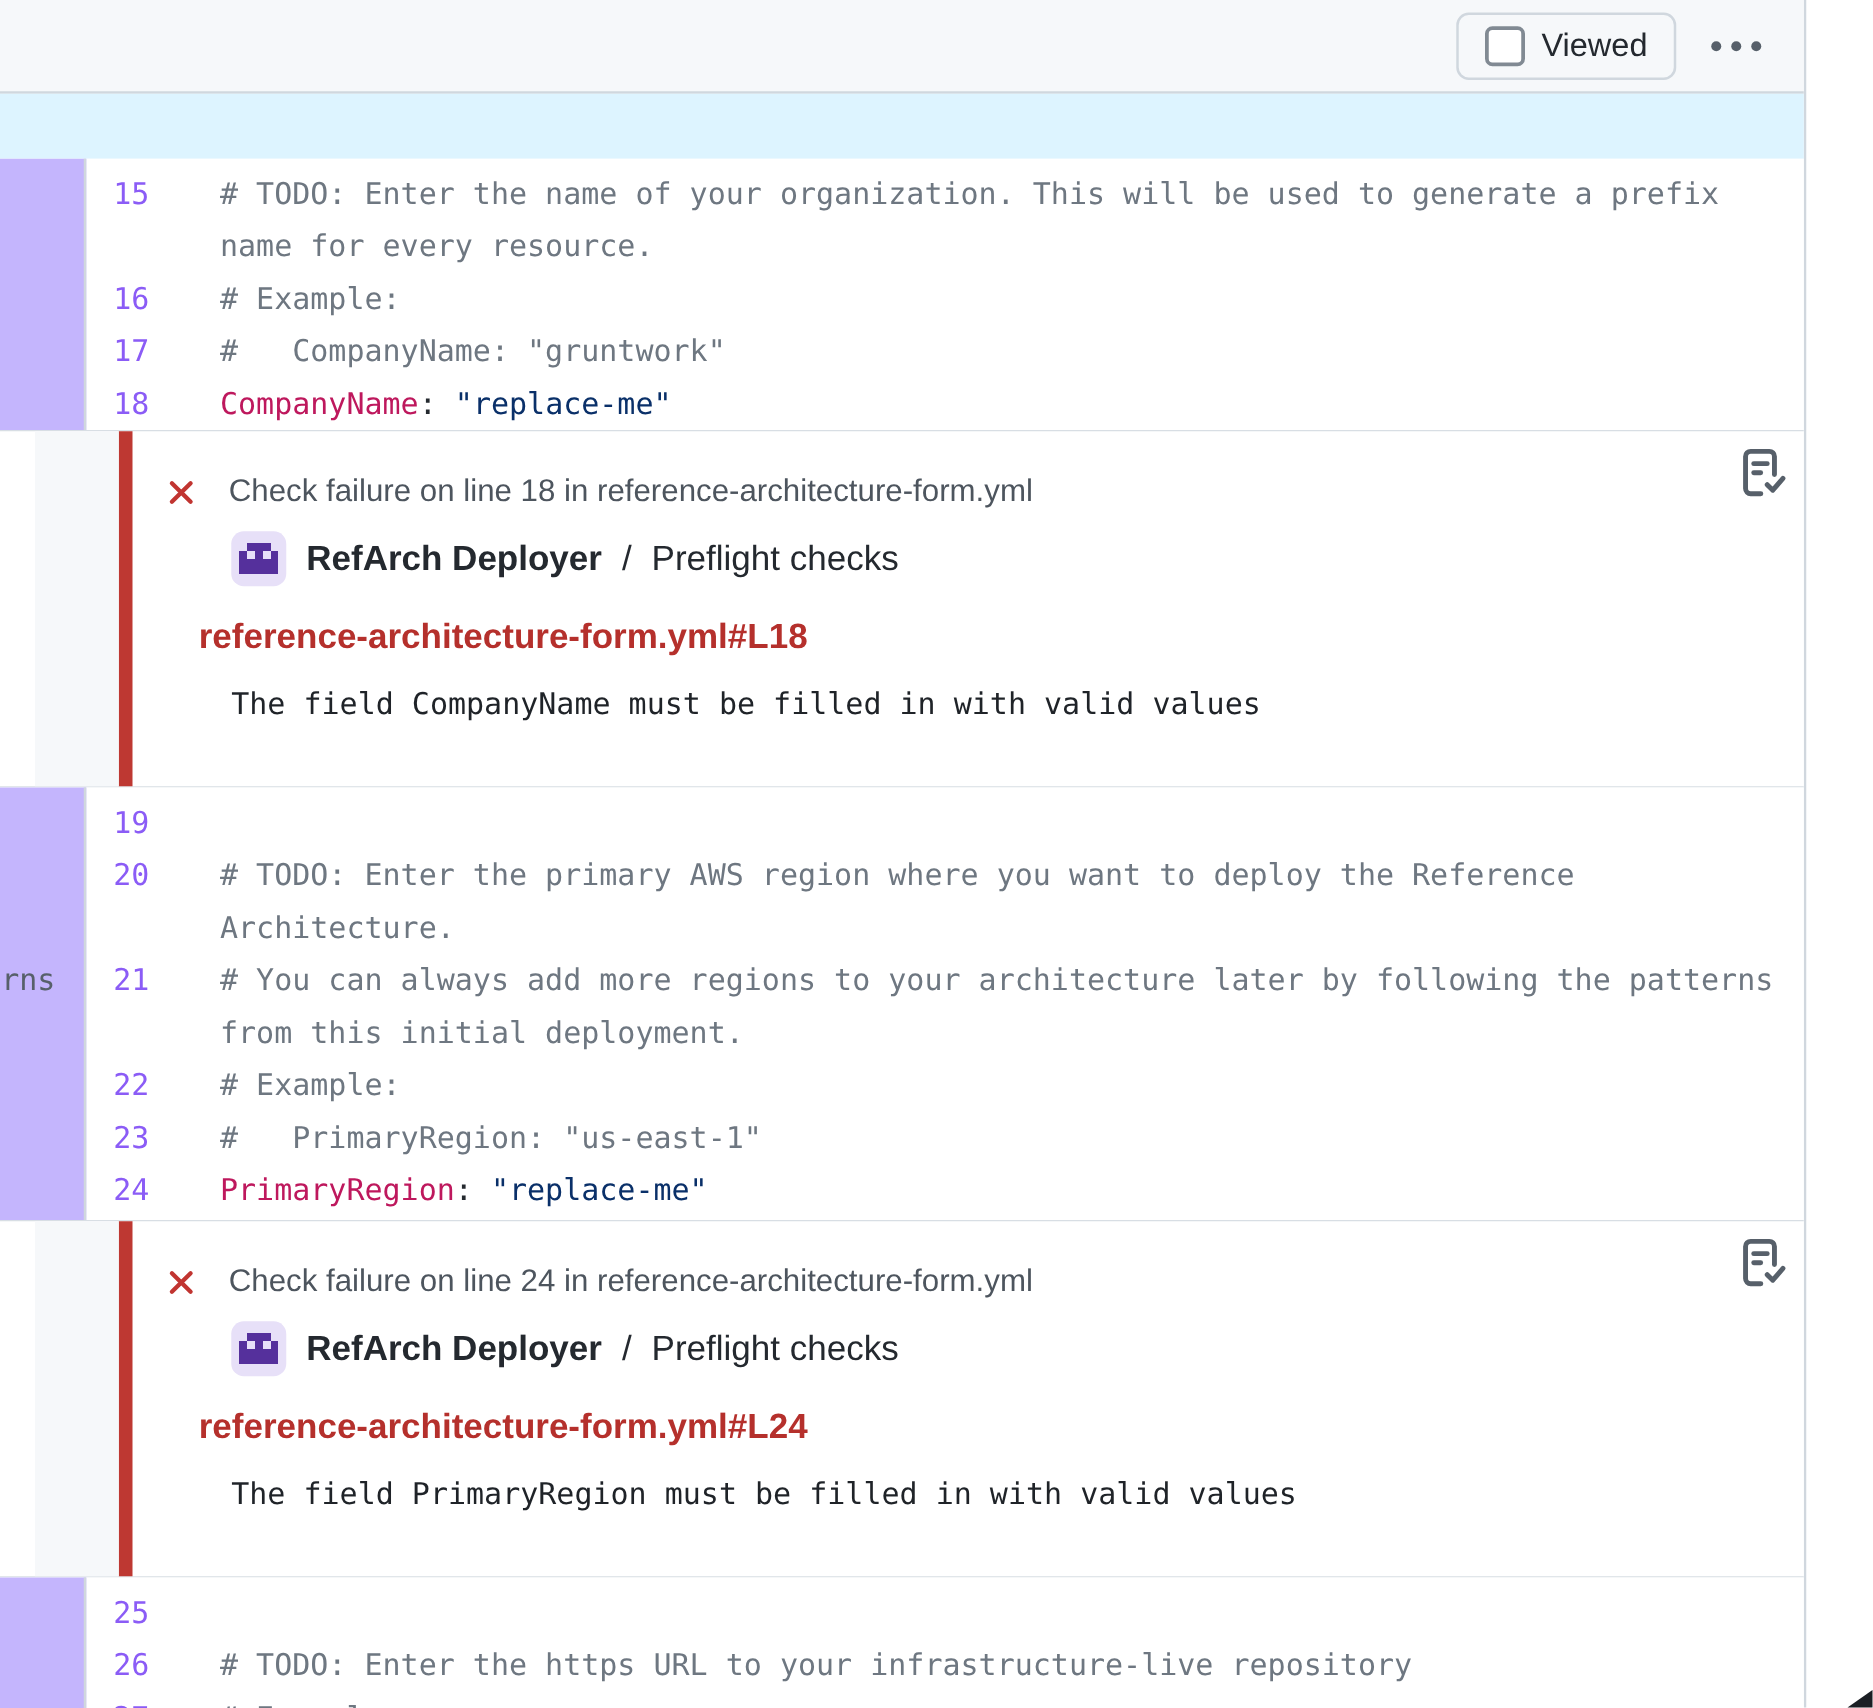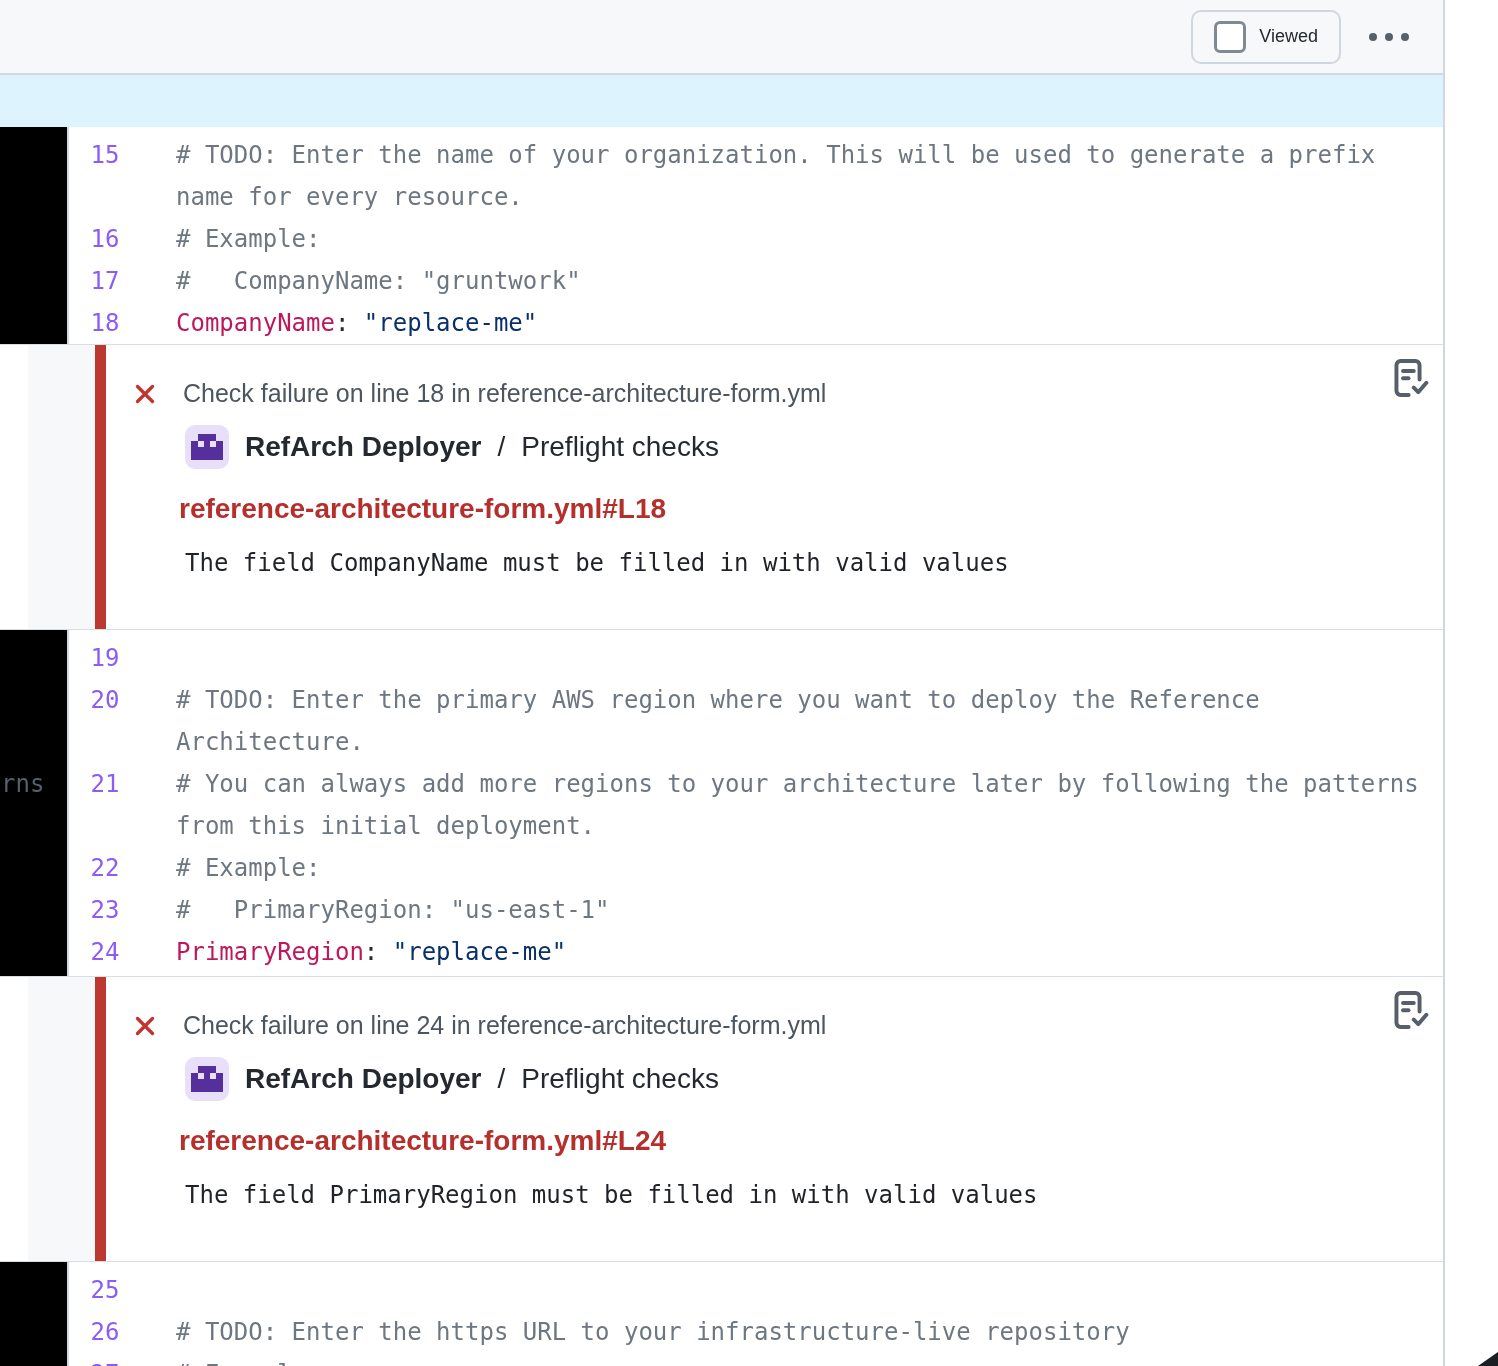--- a/index.html
+++ b/index.html
@@ -4,30 +4,30 @@
 <style>
   html,body{margin:0;padding:0;background:#ffffff;width:1498px;height:1366px;overflow:hidden;
     font-family:"Liberation Sans",sans-serif;}
   .pane{position:absolute;left:0;top:0;width:1443px;height:1366px;background:#fff;
     border-right:2px solid #d0d7de;}
   
   .toolbar{height:73px;background:#f6f8fa;border-bottom:2px solid #d0d7de;
     display:flex;align-items:center;justify-content:flex-end;gap:24px;padding-right:30px;}
   .viewed-btn{display:flex;align-items:center;gap:13px;height:50px;padding:0 21px;
     background:#f6f8fa;border:2px solid #d0d7de;border-radius:10px;cursor:pointer;
-    font-size:18px;color:#24292f;}
+    font-size:26px;color:#24292f;}
   .viewed-box{width:26px;height:26px;border:3px solid #818a93;border-radius:6px;background:#fff;}
   .kebab{display:flex;gap:8px;align-items:center;padding:10px 4px;cursor:pointer;}
   .kebab i{width:8px;height:8px;border-radius:50%;background:#57606a;display:block;}
   
   .expand-bar{height:52px;background:#ddf4ff;}
   
   .code-section{display:flex;background:#fff;}
   .left-col{width:67px;flex:0 0 67px;border-right:2px solid #d0d7de;position:relative;
-    overflow:hidden;background:#000000;}
+    overflow:hidden;background:#c4b5fd;}
   .left-col .overflow-txt{position:absolute;left:1px;
     font-family:"DejaVu Sans Mono","Liberation Mono",monospace;font-size:24px;line-height:42px;
     color:#57606a;white-space:pre;}
   .code-main{flex:1;padding-top:7px;min-width:0;}
   .code-row{display:flex;line-height:42px;font-family:"DejaVu Sans Mono","Liberation Mono",monospace;
     font-size:24px;}
   .ln{flex:0 0 72px;text-align:center;color:#8b5cf6;user-select:none;cursor:pointer;}
   .code{padding-left:35px;white-space:pre;overflow:hidden;}
   .tc{color:#6e7781}.tk{color:#be185d}.tp{color:#24292f}.ts{color:#0a3069}
   .sec1{height:217px;}.sec2{height:346px;}.sec3{height:180px;}
@@ -38,21 +38,21 @@
   .red-bar{flex:0 0 11px;background:#be3832;}
   .ann-main{flex:1;position:relative;padding:34px 0 0 26px;}
   .ann-header{display:flex;align-items:center;gap:25px;}
   .x-icon{width:26px;height:26px;flex:0 0 26px;display:block;}
   .ann-title{font-size:25px;color:#4d555e;}
   .ann-check{display:flex;align-items:center;gap:16px;margin:17px 0 0 53px;text-align:right;}
   .avatar{width:44px;height:44px;border-radius:10px;background:#e7e0f8;overflow:hidden;
     display:flex;align-items:center;justify-content:center;flex:0 0 44px;}
   .app-name{font-size:28px;font-weight:bold;color:#24292f;}
   .check-name,.sep{font-size:28px;color:#24292f;}
-  .ann-link{display:block;margin:24px 0 0 47px;font-size:28px;font-weight:bold;
+  .ann-link{display:block;margin:24px 0 0 27px;font-size:28px;font-weight:bold;
     color:#b5302c;text-decoration:none;cursor:pointer;}
   .ann-msg{margin:24px 12px 0 53px;font-family:"DejaVu Sans Mono","Liberation Mono",monospace;
     font-size:24px;color:#1f2328;}
   .checks-icon{position:absolute;top:12px;right:14px;width:42px;height:42px;cursor:pointer;}
   
   .cursor-artifact{position:absolute;right:0;bottom:0;width:0;height:0;
     border-bottom:14px solid #1b1f24;border-left:20px solid transparent;}
 </style>
 </head>
 <body>

